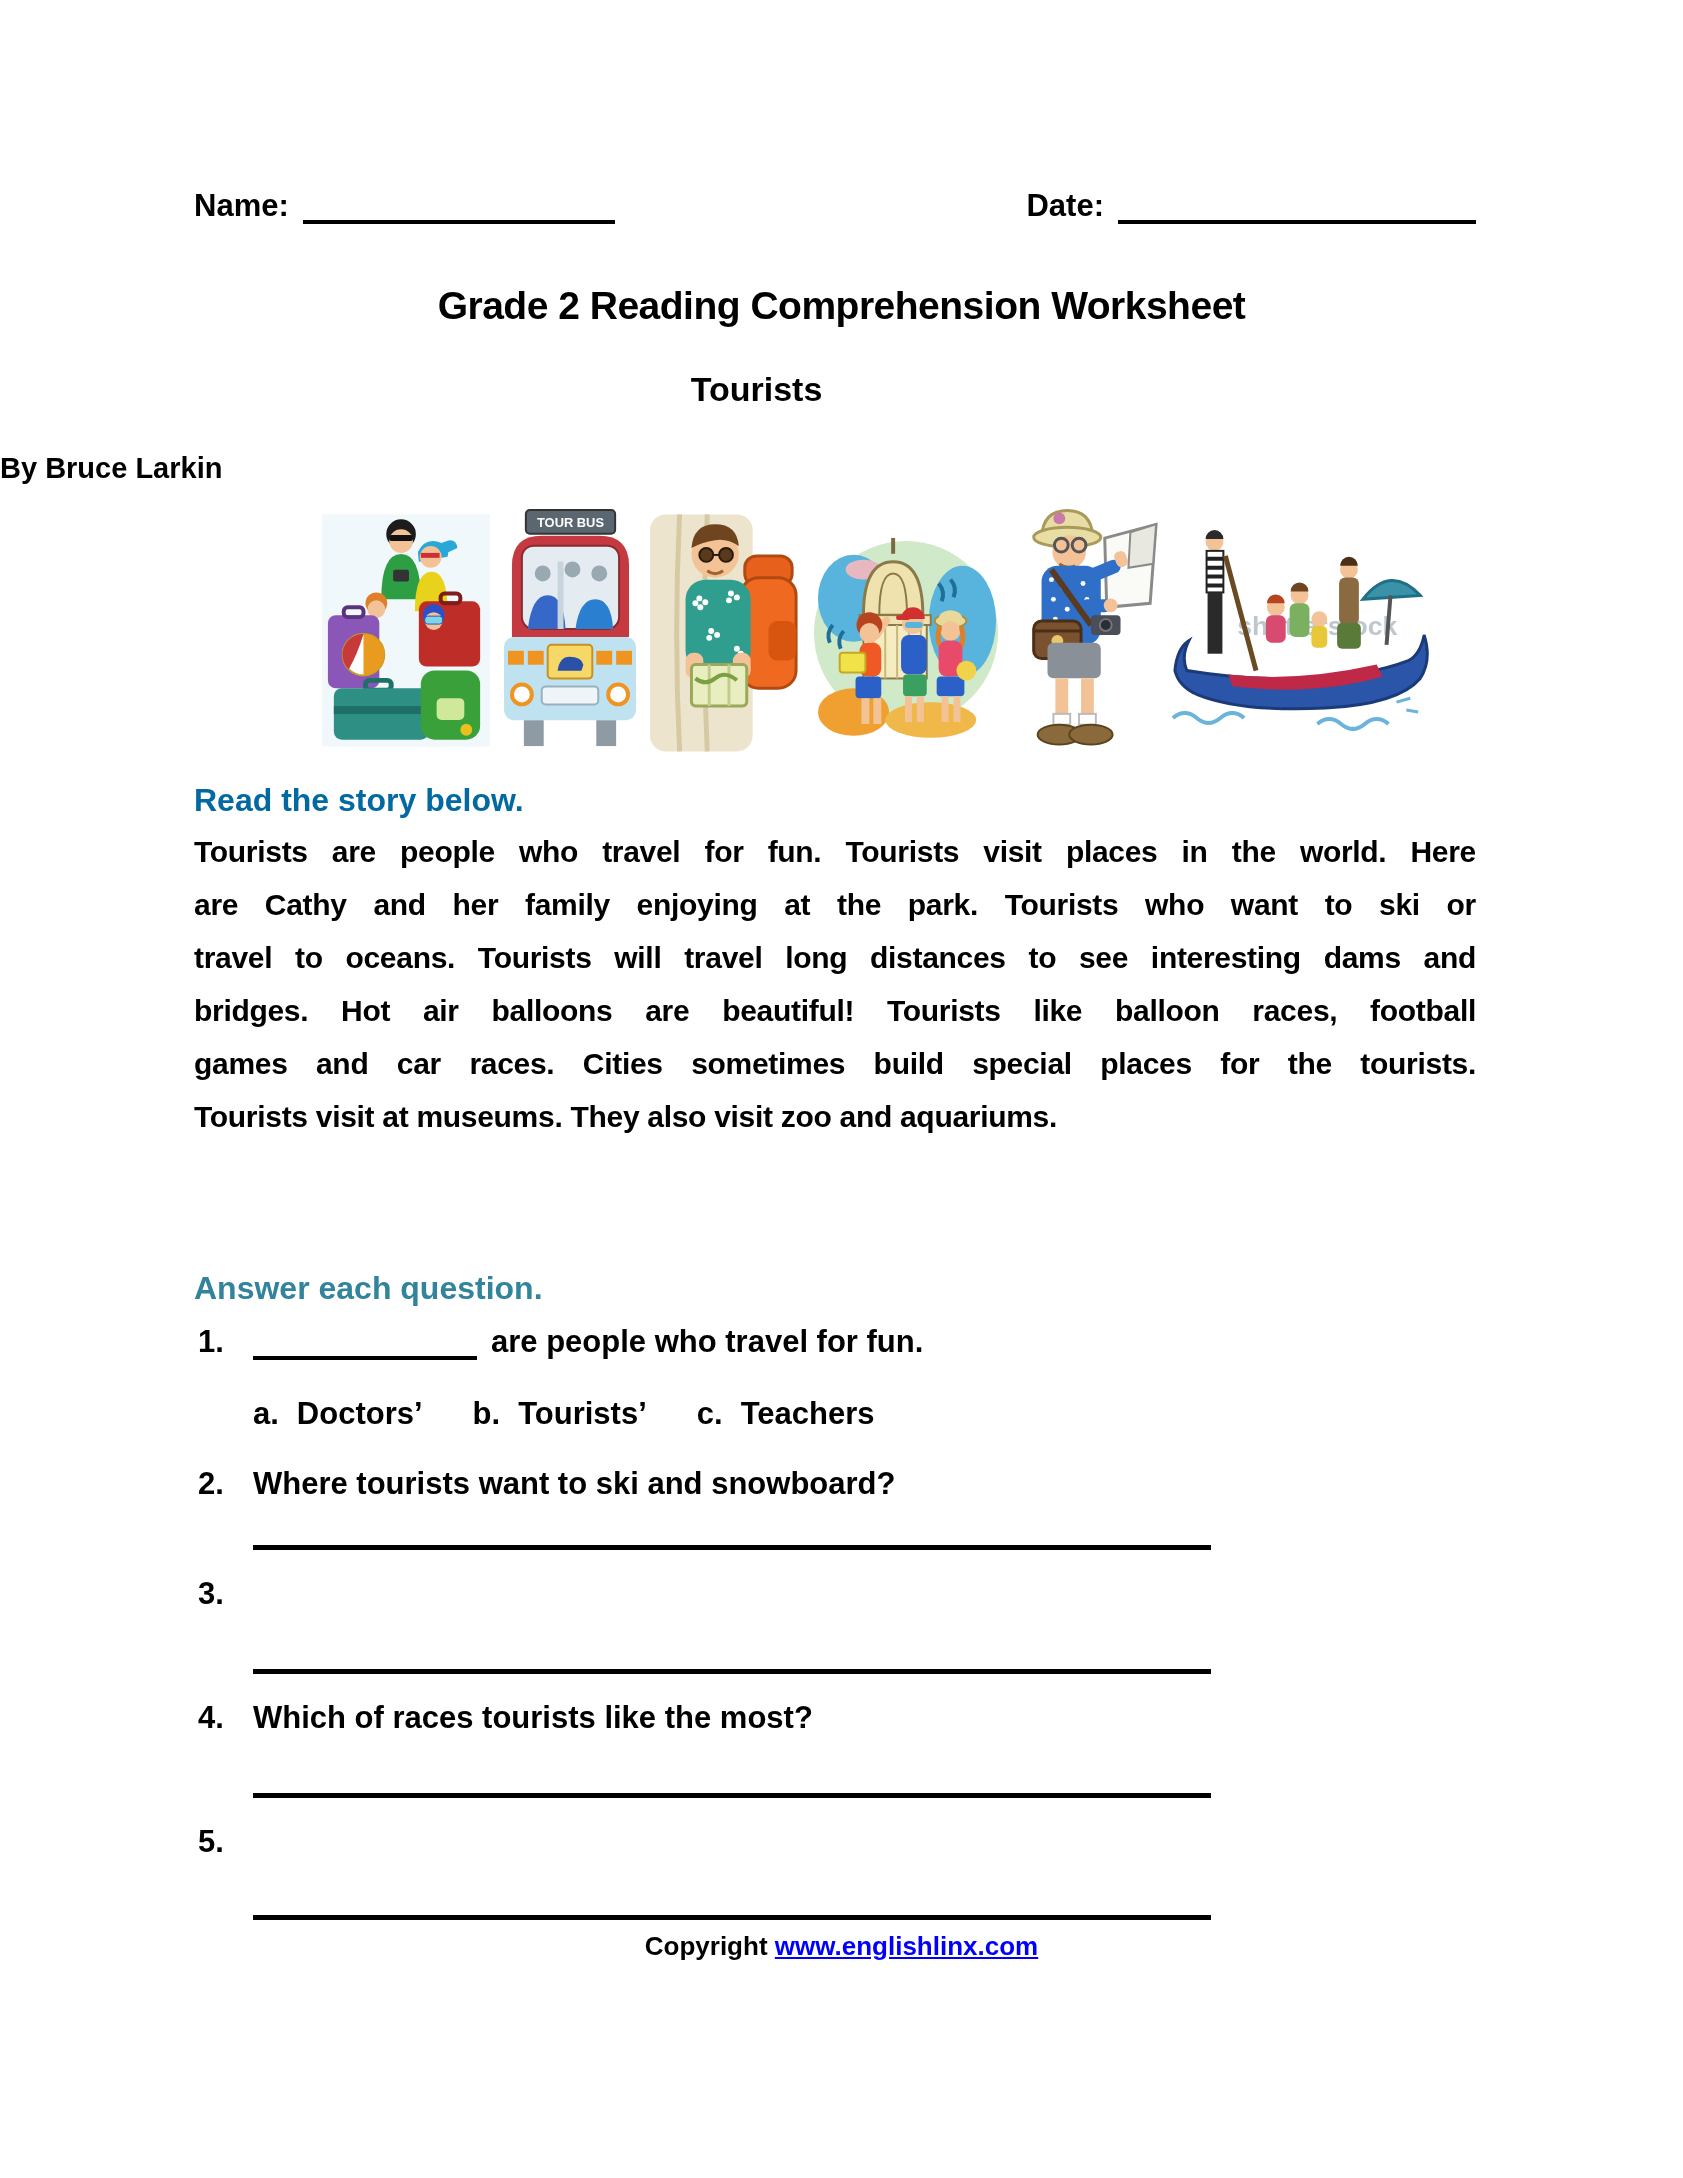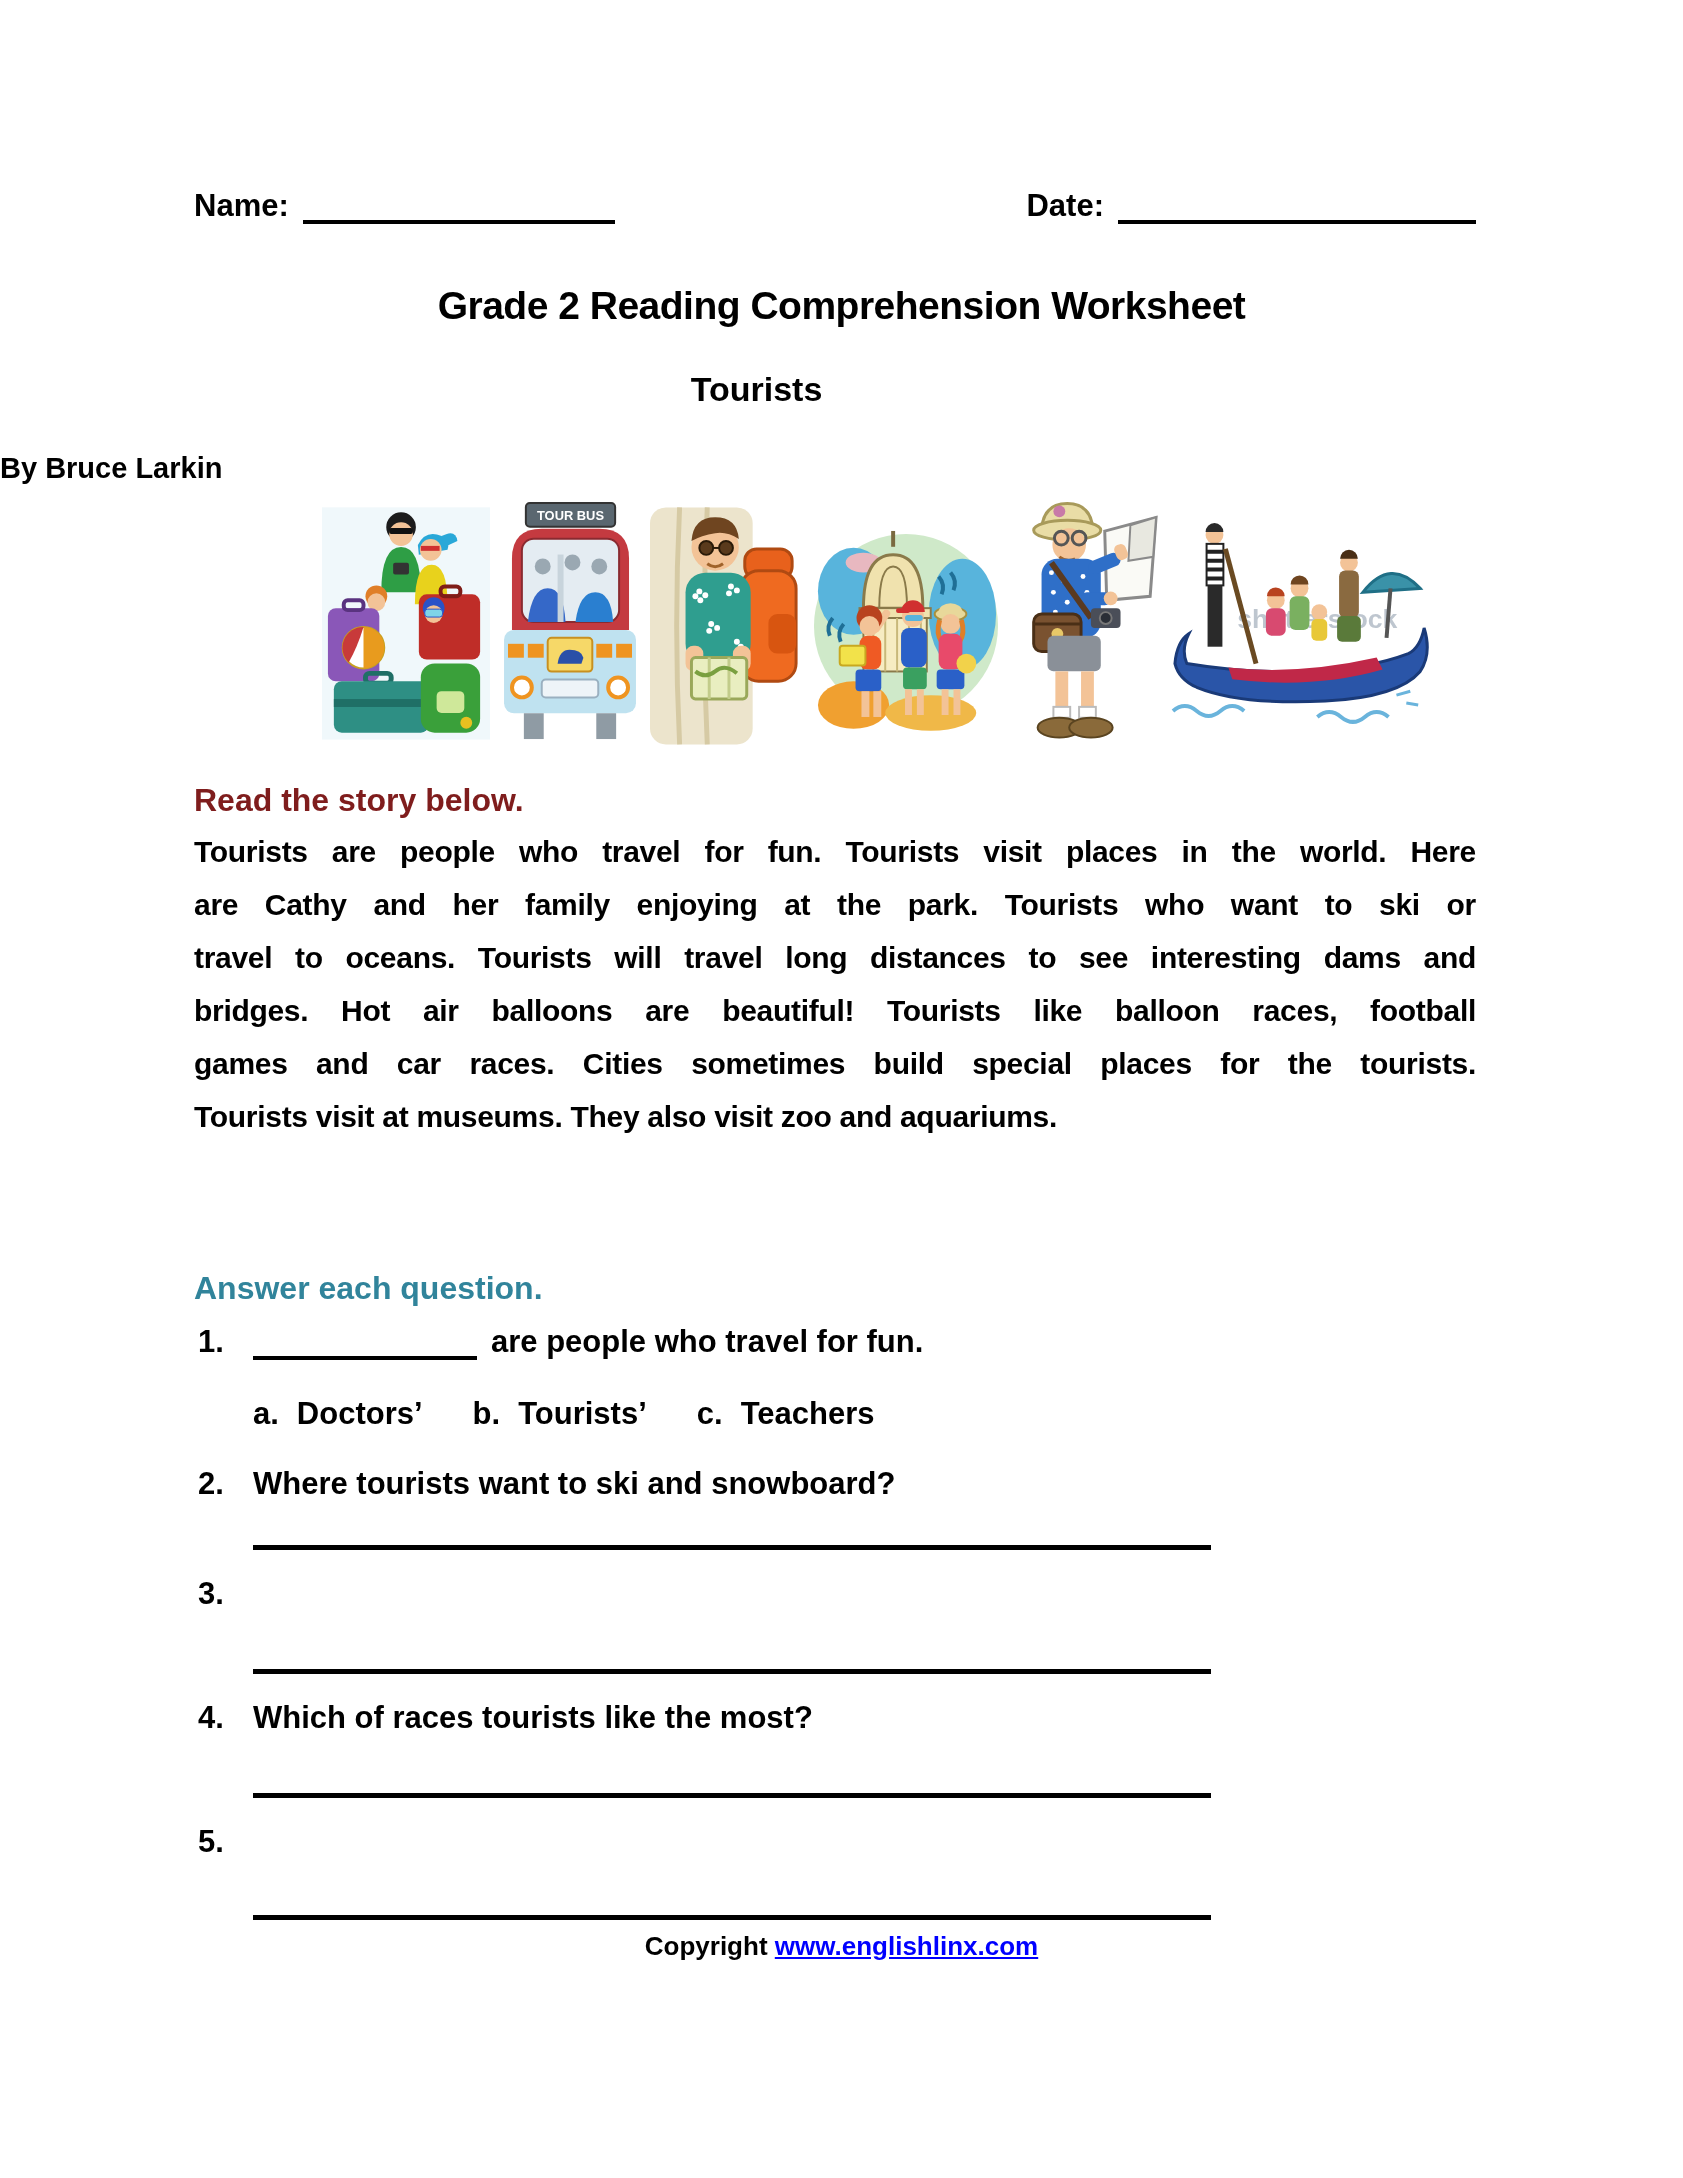--- a/index.html
+++ b/index.html
@@ -13,24 +13,24 @@
   .header-row{position:absolute;top:188px;left:194px;width:1282px;display:flex;justify-content:space-between;font-size:31px;}
   .field{display:flex;align-items:flex-end;}
   .blank{display:inline-block;border-bottom:4px solid #000;margin-left:14px;height:30px;}
   .name-blank{width:312px;}
   .date-blank{width:358px;}
   
   .title{position:absolute;top:284px;left:0;width:1683px;text-align:center;font-size:39px;letter-spacing:-0.5px;}
   .subtitle{position:absolute;top:370px;left:0;width:1513px;text-align:center;font-size:34px;}
   .byline{position:absolute;top:420px;left:0;width:1683px;text-align:left;font-size:29px;margin-top:32px;}
   
-  .strip{position:absolute;top:490px;left:282px;width:1114px;height:262px;display:flex;justify-content:space-between;align-items:center;padding-left:40px;}
+  .strip{position:absolute;top:490px;left:282px;width:1114px;height:262px;display:flex;justify-content:space-between;align-items:flex-end;padding-left:40px;}
   .strip svg{flex:0 0 auto;}
   
-  .story-heading{position:absolute;top:782px;left:194px;font-size:32px;color:#7f1d1d;}
+  .story-heading{position:absolute;top:782px;left:194px;font-size:32px;color:#0369a1;}
   .story{position:absolute;top:825px;left:194px;width:1282px;font-size:30px;letter-spacing:-0.3px;}
   .story-line{height:53px;line-height:53px;text-align:justify;text-align-last:justify;}
   .story-line.last{text-align-last:left;}
   
   .q-heading{position:absolute;top:1270px;left:194px;font-size:32px;color:#31849B;}
   .question{position:absolute;left:198px;width:1277px;font-size:31px;display:flex;align-items:flex-end;}
   .q-num{width:55px;flex-shrink:0;}
   .q1{top:1324px;}
   .q1-blank{display:inline-block;width:224px;border-bottom:4px solid #000;height:28px;margin-right:14px;}
   .choices{position:absolute;top:1396px;left:253px;display:flex;font-size:31px;}

